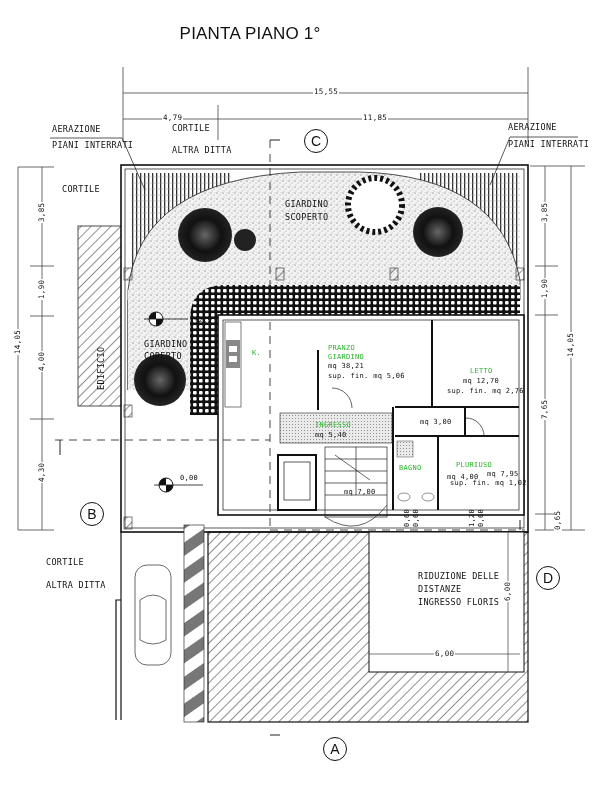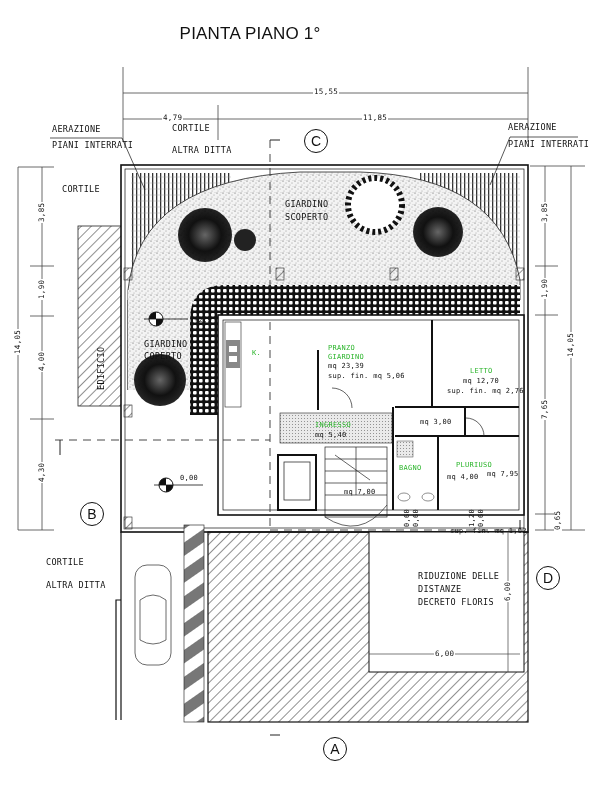--- a/index.html
+++ b/index.html
@@ -242,43 +242,43 @@
 <div class="lbl" style="left:285px; top:200px;">GIARDINO</div>
 <div class="lbl" style="left:285px; top:213px;">SCOPERTO</div>
 <div class="lbl" style="left:144px; top:340px;">GIARDINO</div>
 <div class="lbl" style="left:144px; top:352px;">COPERTO</div>
 
 <div class="lbl sm" style="left:170px; top:317px;padding-left:24px;">+2,9</div>
 <div class="lbl sm" style="left:180px; top:475px;">0,00</div>
 
 <div class="lbl" style="left:418px; top:572px;">RIDUZIONE DELLE</div>
 <div class="lbl" style="left:418px; top:585px;">DISTANZE</div>
-<div class="lbl" style="left:418px; top:598px;">DECRETO FLORIS</div>
+<div class="lbl" style="left:418px; top:598px;">INGRESSO FLORIS</div>
 
 <div class="lbl sm green" style="left:252px; top:350px;">K.</div>
 
 <div class="lbl sm green" style="left:328px; top:345px;">PRANZO</div>
 <div class="lbl sm green" style="left:328px; top:354px;">GIARDINO</div>
-<div class="lbl sm" style="left:328px; top:363px;">mq 23,39</div>
+<div class="lbl sm" style="left:328px; top:363px;">mq 38,21</div>
 <div class="lbl sm" style="left:328px; top:373px;">sup. fin. mq 5,06</div>
 
 <div class="lbl sm green" style="left:470px; top:368px;">LETTO</div>
 <div class="lbl sm" style="left:463px; top:378px;">mq 12,70</div>
 <div class="lbl sm" style="left:447px; top:388px;">sup. fin. mq 2,76</div>
 
 <div class="lbl sm green" style="left:315px; top:422px;">INGRESSO</div>
 <div class="lbl sm" style="left:315px; top:432px;">mq 5,40</div>
 
 <div class="lbl sm" style="left:420px; top:419px;">mq 3,00</div>
 
 <div class="lbl sm green" style="left:399px; top:465px;">BAGNO</div>
 <div class="lbl sm" style="left:399px; top:474px;padding-left:48px;">mq 4,00</div>
 
 <div class="lbl sm green" style="left:456px; top:462px;">PLURIUSO</div>
 <div class="lbl sm" style="left:455px; top:471px;margin-left:32px;">mq 7,95</div>
-<div class="lbl sm" style="left:450px; top:480px;margin-top:48px;">sup. fin. mq 1,02</div>
+<div class="lbl sm" style="left:450px; top:480px;">sup. fin. mq 1,02</div>
 
 <div class="lbl sm" style="left:344px; top:489px;text-align:right;">mq 7,00</div>
 
 <div class="circ" style="left:323px; top:737px;">A</div>
 <div class="circ" style="left:80px; top:502px;">B</div>
 <div class="circ" style="left:304px; top:129px;">C</div>
 <div class="circ" style="left:536px; top:566px;">D</div>
 
 </body></html>

